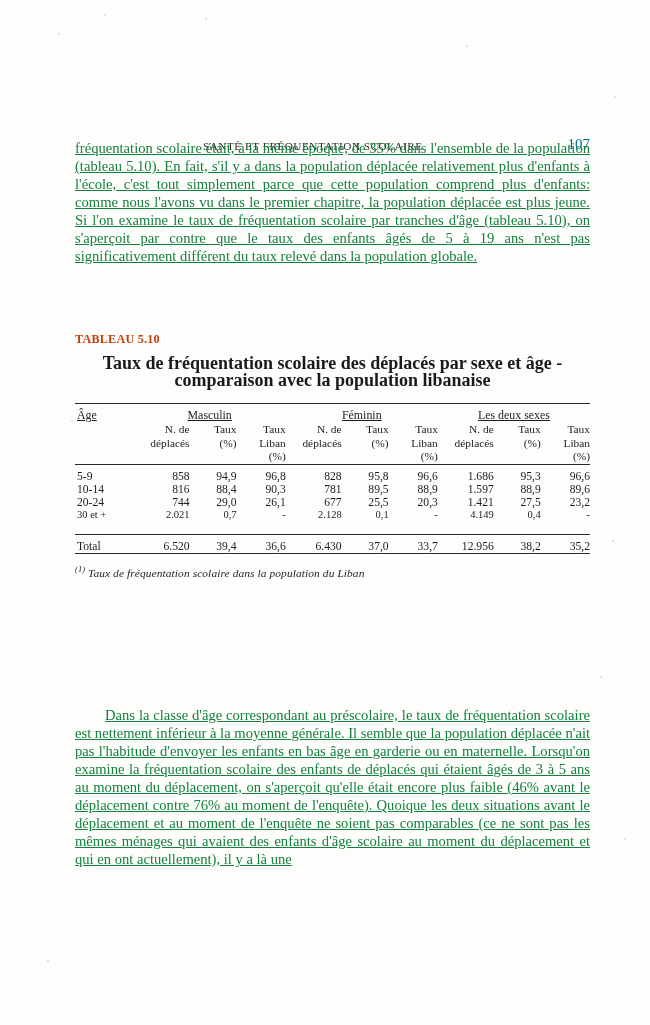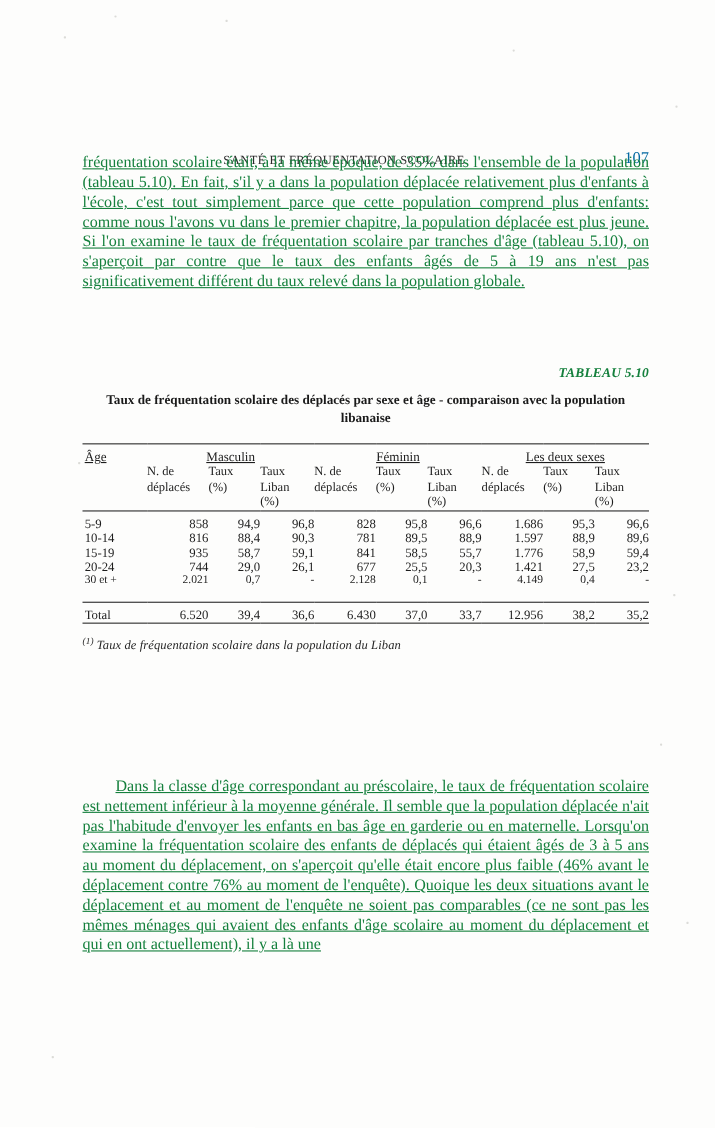--- a/index.html
+++ b/index.html
@@ -77,32 +77,31 @@
   .para.p2 { top: 706px; text-indent: 30px; }
 
   
   .tablewrap {
     position: absolute;
     left: 0;
     top: 332px;
     width: 515px;
   }
   .tbl-number {
-    text-align: right;
+    text-align: left;
     font-weight: bold;
     font-size: 12.2px;
     letter-spacing: .2px;
-    color: #15803d;
-    font-style: italic;
+    color: #c2410c;
   }
   .tbl-caption {
     margin-top: 8px;
     text-align: center;
     font-weight: bold;
-    font-size: 12px;
+    font-size: 18px;
     line-height: 17px;
     color: #1a1a1a;
     padding: 0 6px;
   }
 
   table.data {
     margin-top: 14px;
     width: 515px;
     border-collapse: collapse;
     font-size: 11.6px;
@@ -126,21 +125,21 @@
     text-decoration: underline;
   }
   .grp-row td.agecell {
     text-align: left;
     padding-left: 2px;
   }
 
   .sub-row td {
     padding-top: 7px;
     padding-bottom: 7px;
-    text-align: left;
+    text-align: right;
     font-weight: bold;
     font-size: 11.4px;
     line-height: 13.6px;
   }
 
   .d-row td {
     padding-top: 7.2px;
     padding-bottom: 7.2px;
     text-align: right;
     padding-right: 6px;
@@ -313,32 +312,20 @@
             <td>88,4</td>
             <td>90,3</td>
             <td>781</td>
             <td>89,5</td>
             <td>88,9</td>
             <td>1.597</td>
             <td>88,9</td>
             <td>89,6</td>
           </tr>
 
-          <tr class="d-row">
-            <td class="agecell">15-19</td>
-            <td>935</td>
-            <td>58,7</td>
-            <td>59,1</td>
-            <td>841</td>
-            <td>58,5</td>
-            <td>55,7</td>
-            <td>1.776</td>
-            <td>58,9</td>
-            <td>59,4</td>
-          </tr>
 
           <tr class="d-row">
             <td class="agecell">20-24</td>
             <td>744</td>
             <td>29,0</td>
             <td>26,1</td>
             <td>677</td>
             <td>25,5</td>
             <td>20,3</td>
             <td>1.421</td>

